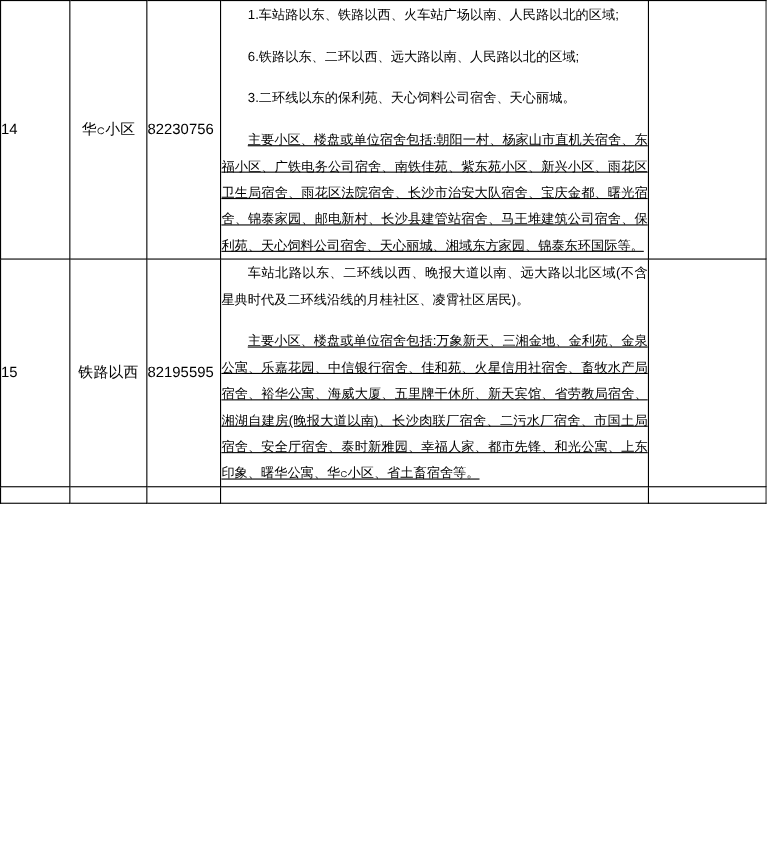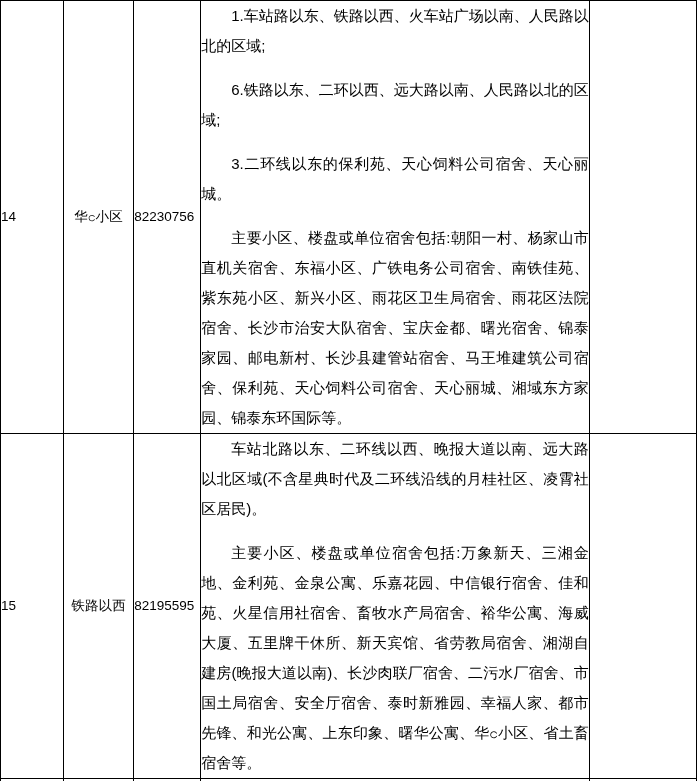--- a/index.html
+++ b/index.html
@@ -49,34 +49,34 @@
     letter-spacing: 0.2px;
   }
   td.phone {
     text-align: left;
     font-size: 13.5px;
     line-height: 1.4;
   }
   td.area {
     text-align: left;
     padding: 14px 13px 14px 12px;
-    font-size: 15px;
+    font-size: 12px;
     line-height: 2.0;
     margin-top: 16px;
   }
   td.blank { }
 
   .area p {
     margin: 0 0 14px 0;
     text-indent: 2em;
     text-align: justify;
     text-justify: inter-ideograph;
     word-break: break-all;
   }
-  .area p:last-child { margin-bottom: 0; }
+  .area p:last-child { margin-bottom: 0; text-decoration: underline; }
 
   
   td.cut {
     height: 14px;
   }
 </style>
 </head>
 <body>
 
 <div class="sheet">

